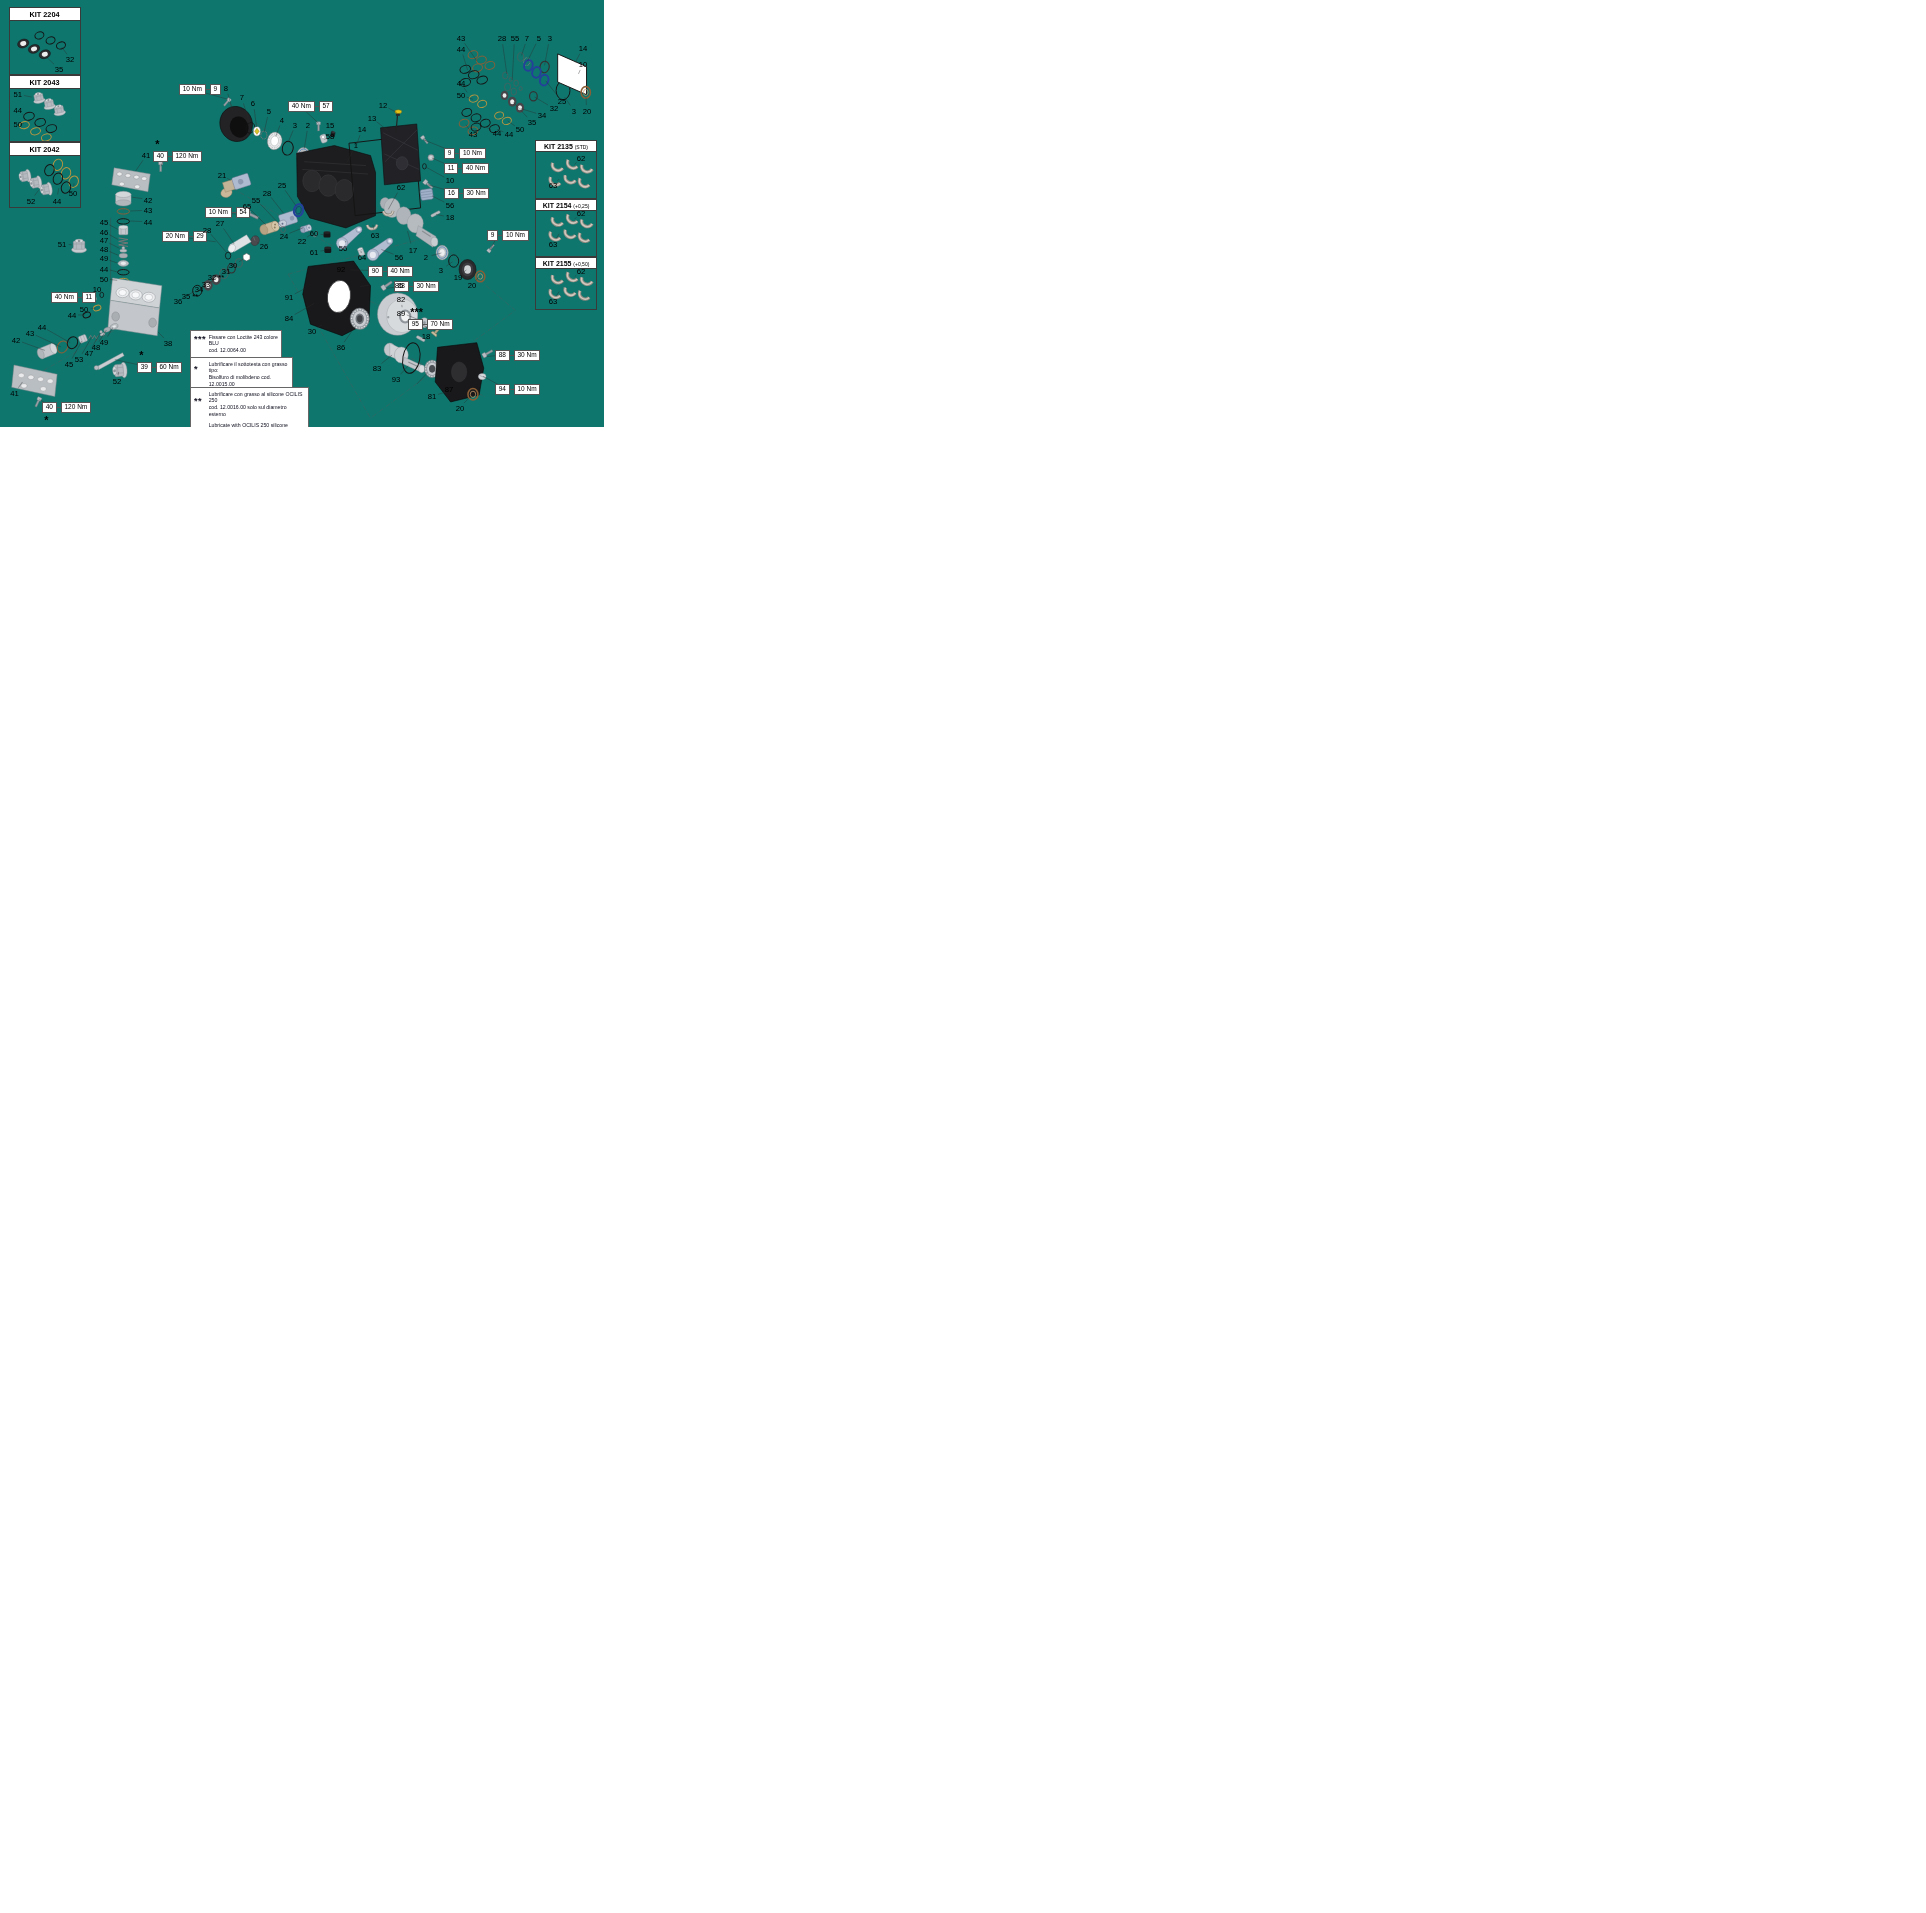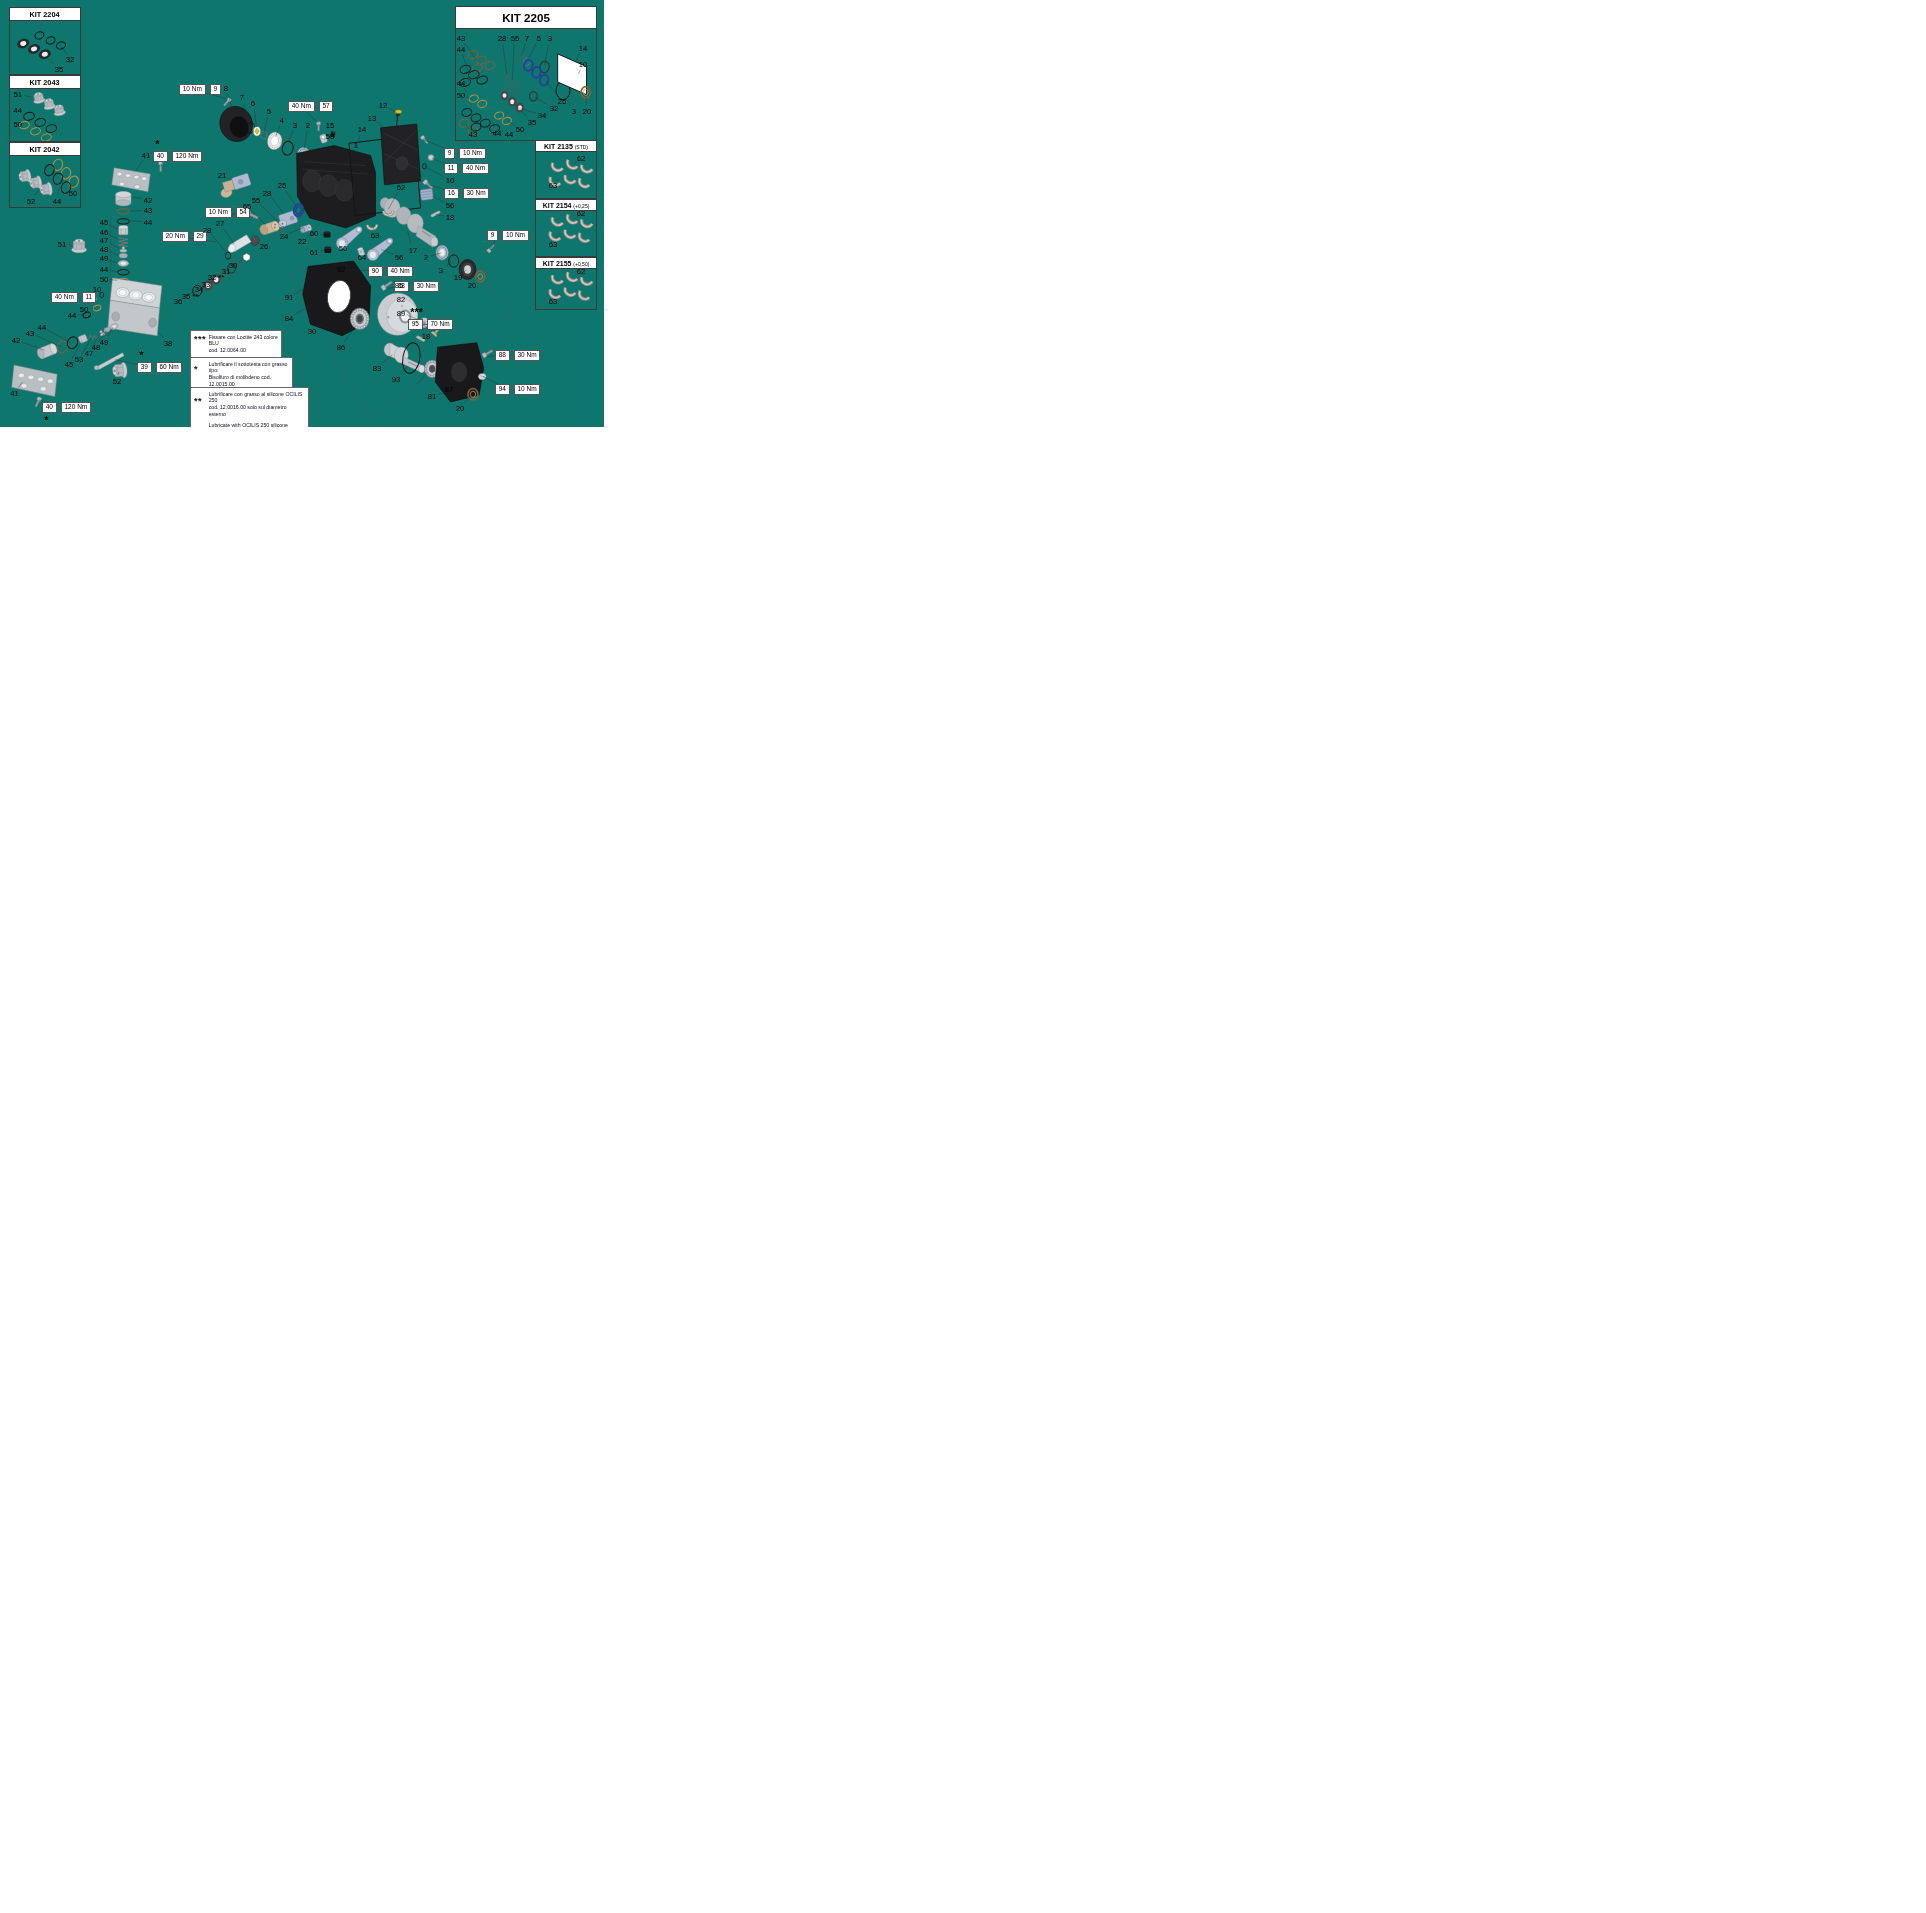--- a/index.html
+++ b/index.html
@@ -679,23 +679,20 @@
 
   <div class="kitbox kit-small" style="left:8.5px;top:7px;width:72px;height:68px">
     <div class="ktitle"><span>KIT 2204</span></div>
   </div>
   <div class="kitbox kit-small" style="left:8.5px;top:75px;width:72px;height:67px">
     <div class="ktitle"><span>KIT 2043</span></div>
   </div>
   <div class="kitbox kit-small" style="left:8.5px;top:142px;width:72px;height:66px">
     <div class="ktitle"><span>KIT 2042</span></div>
   </div>
-  <div class="kitbox kit-large" style="left:455px;top:5.8px;width:142px;height:135px">
-    <div class="ktitle"><span>KIT 2205</span></div>
-  </div>
   <div class="kitbox kit-col" style="left:535px;top:140px;width:62px;height:59px">
     <div class="ktitle"><span>KIT 2135</span><span class="kvar">(STD)</span></div>
   </div>
   <div class="kitbox kit-col" style="left:535px;top:199px;width:62px;height:58px">
     <div class="ktitle"><span>KIT 2154</span><span class="kvar">(+0,25)</span></div>
   </div>
   <div class="kitbox kit-col" style="left:535px;top:257px;width:62px;height:53px">
     <div class="ktitle"><span>KIT 2155</span><span class="kvar">(+0,50)</span></div>
   </div>
 

